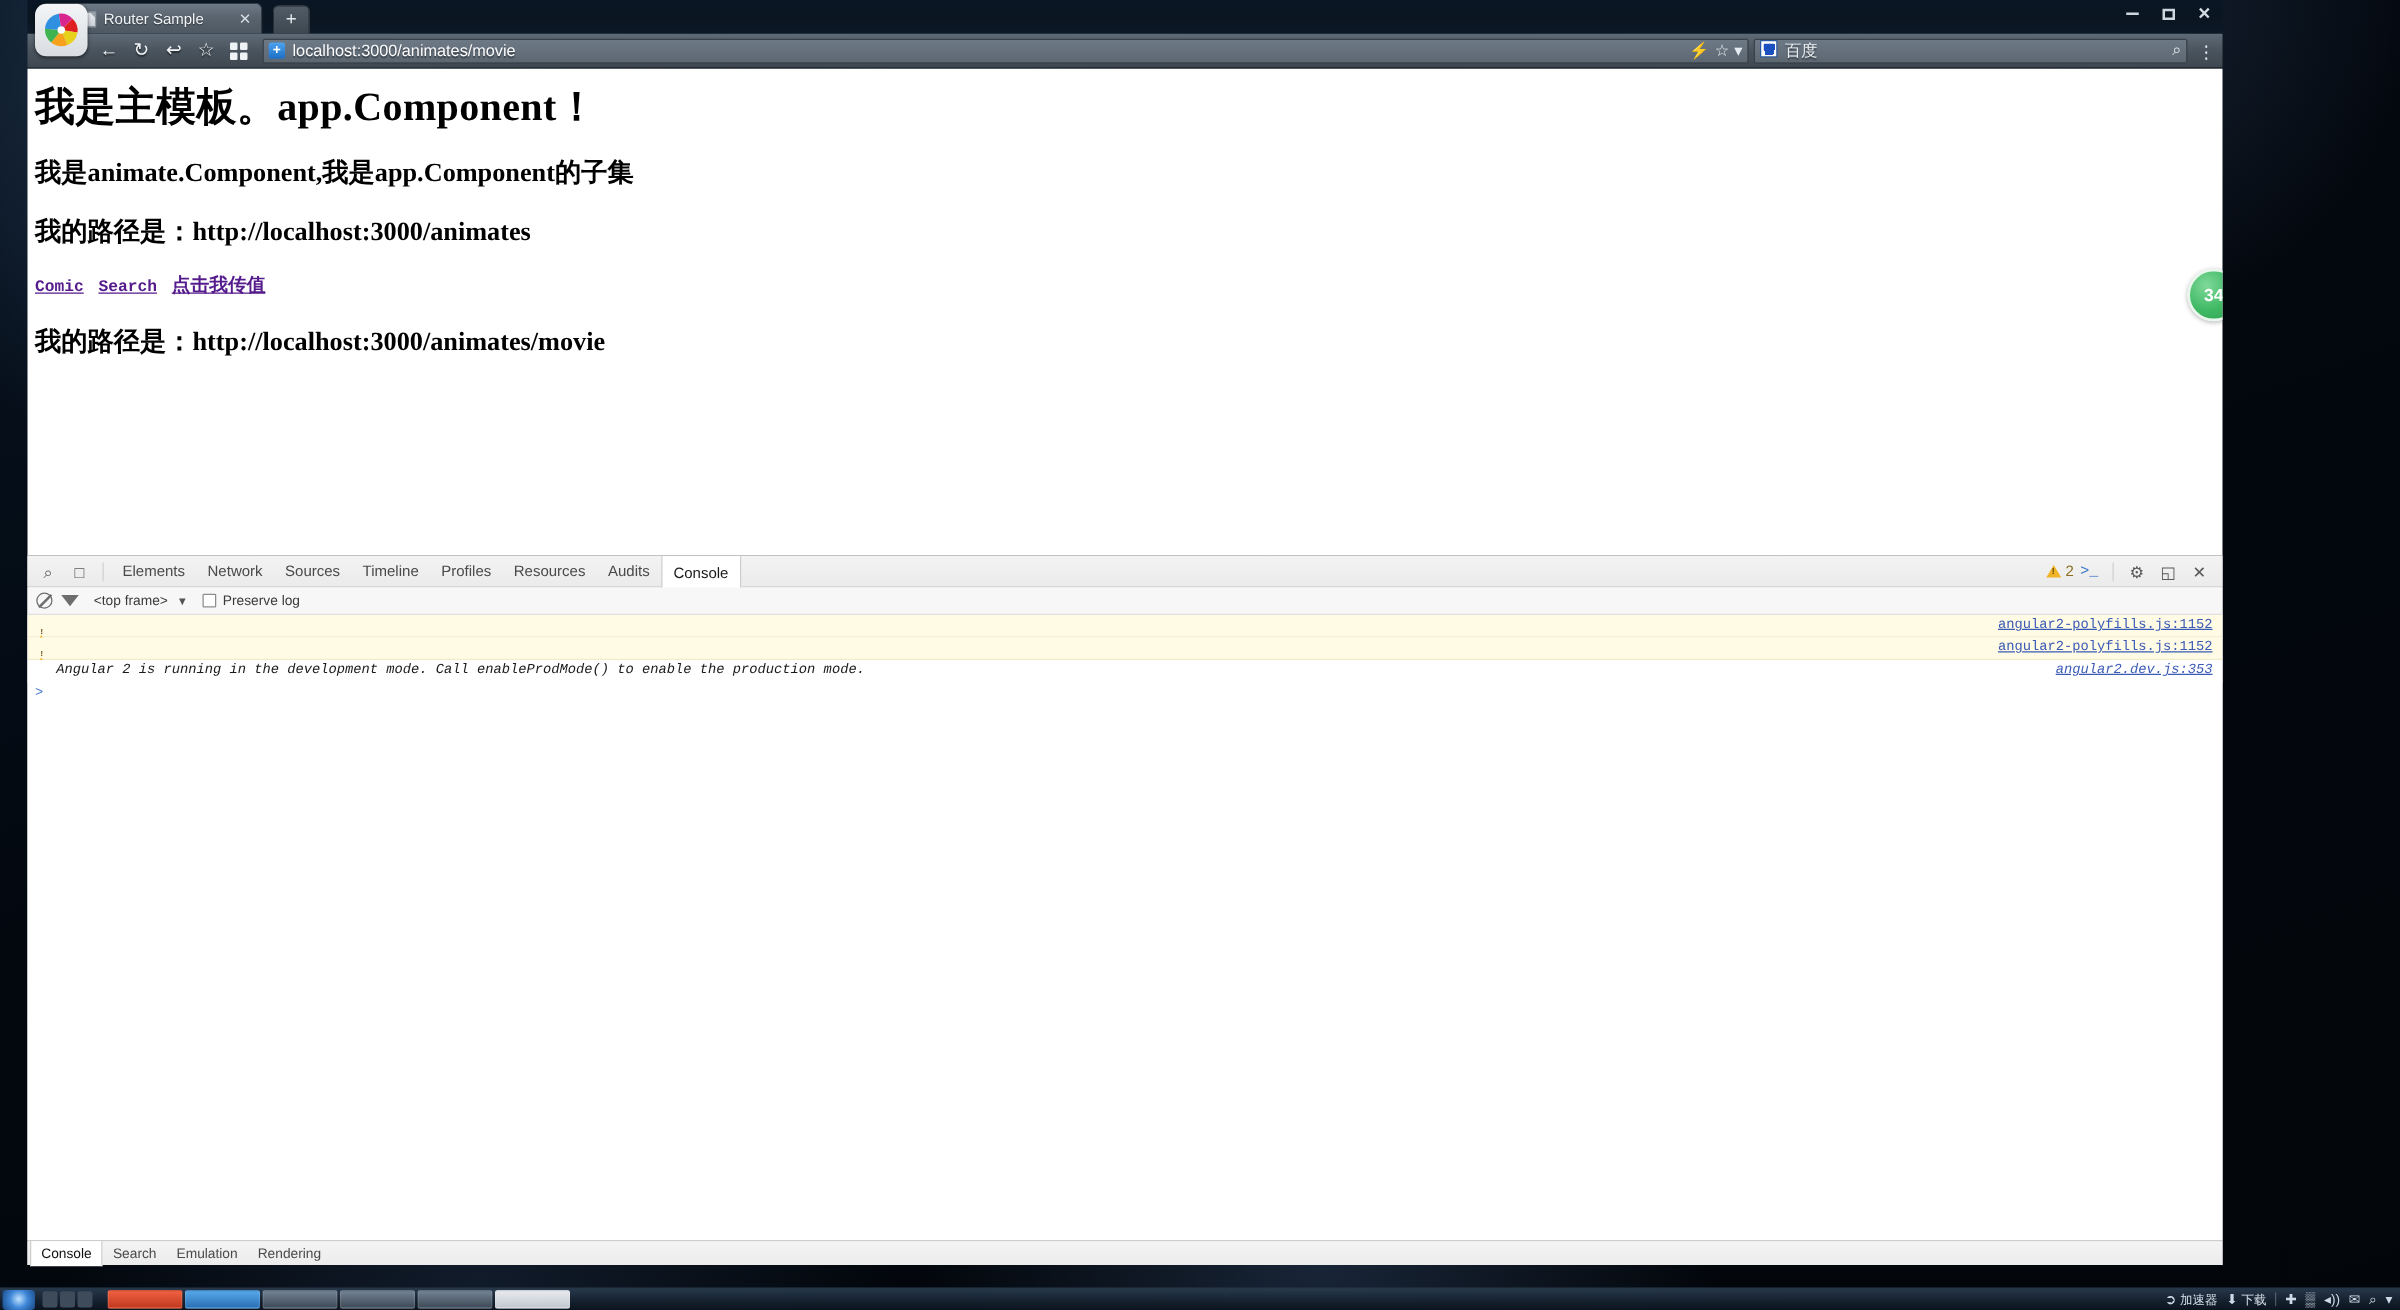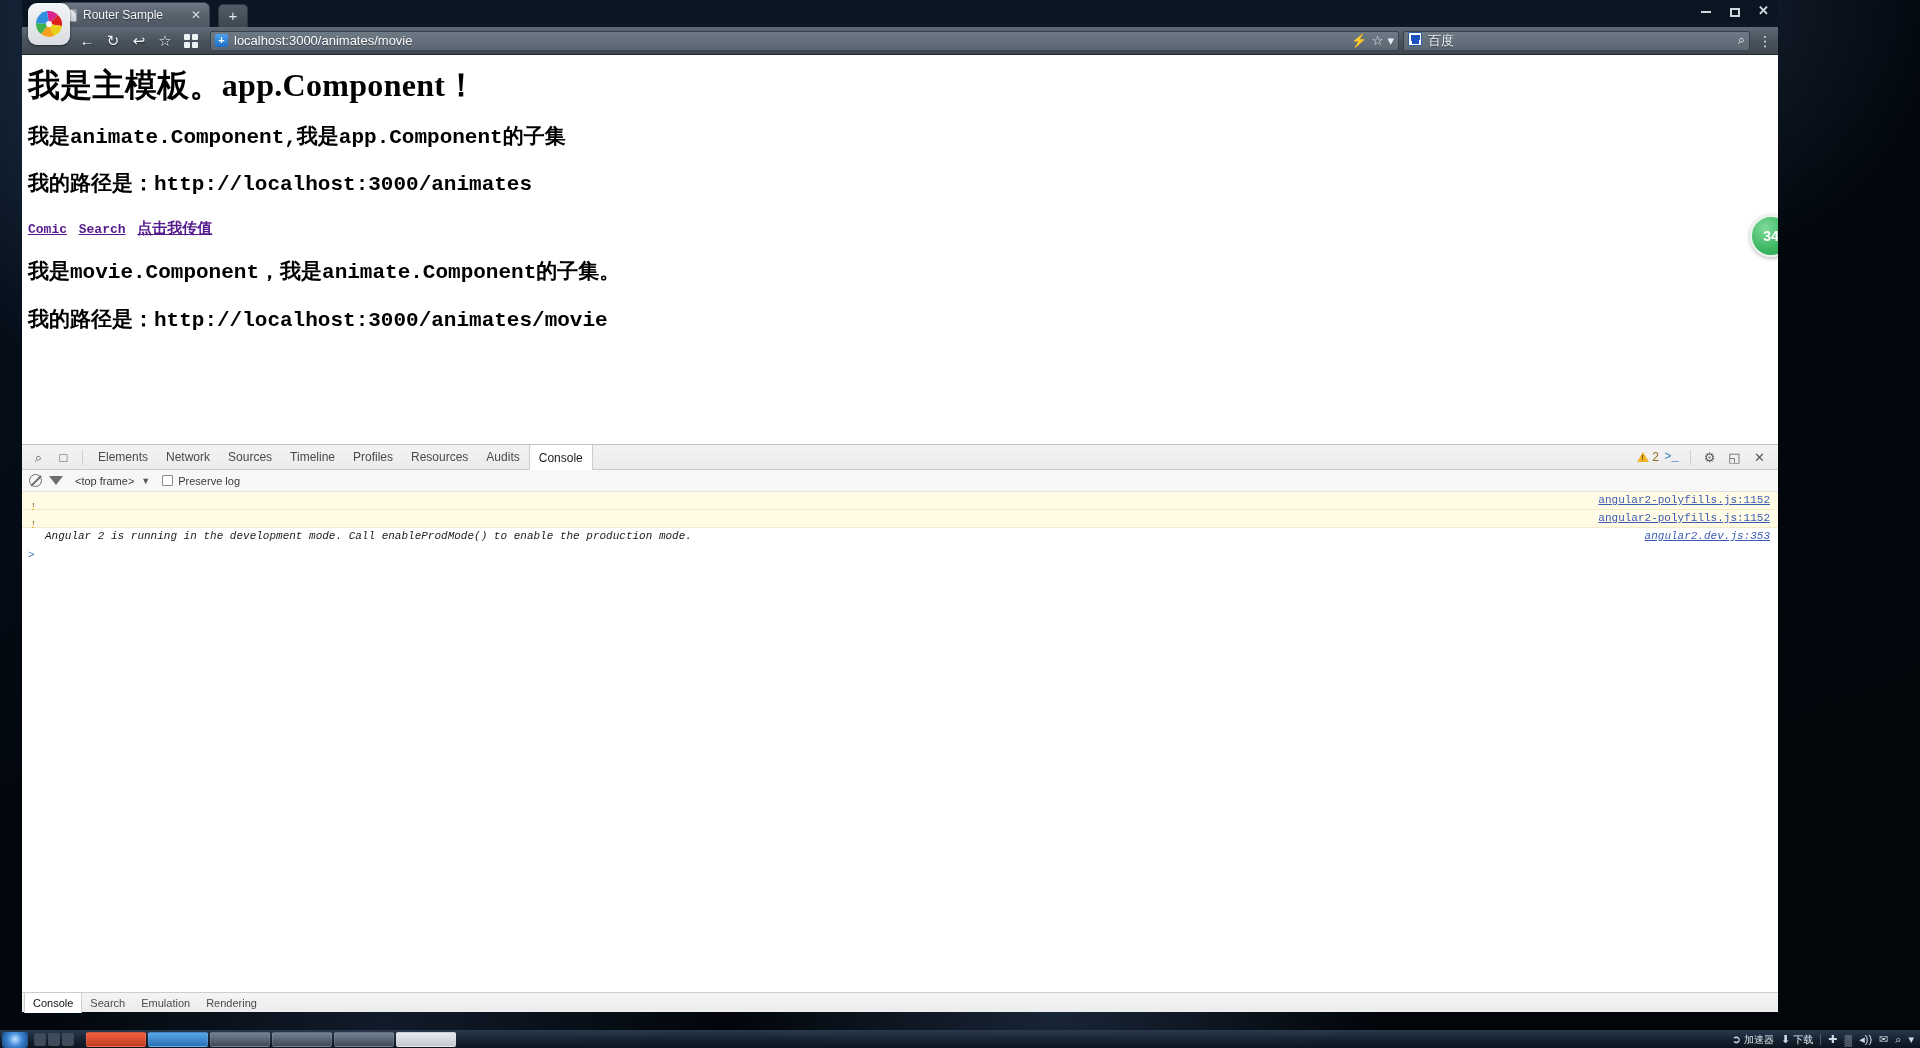--- a/index.html
+++ b/index.html
@@ -149,21 +149,21 @@
     position: absolute; left: 0; top: 55px; right: 0; height: 389px;
     background: #ffffff; overflow: hidden;
   }
   .page { padding: 0; color: #000; }
   .page h1 {
     font-family: "Liberation Serif", serif;
     font-size: 32px; font-weight: bold; line-height: 1.1;
     margin: 13px 0 0 6px; letter-spacing: .3px;
   }
   .page p {
-    font-family: Liberation Mono, monospace;
+    font-family: Liberation Serif, serif;
     font-size: 21px; font-weight: bold; margin: 23px 0 0 6px; line-height: 1.15;
   }
   .linkrow { margin: 22px 0 0 6px; font-family: "Liberation Serif", serif; font-size: 15px; }
   .linkrow a {
     color: #551a8b; text-decoration: underline; font-weight: bold; margin-right: 8px;
     font-family: "Liberation Mono", monospace; font-size: 13px;
   }
   .linkrow a.cn { font-family: "Liberation Serif", serif; font-size: 15px; }
 
   .float-badge {
@@ -378,21 +378,20 @@
         <h1>我是主模板。app.Component！</h1>
         <p>我是animate.Component,我是app.Component的子集</p>
         <p>我的路径是：http://localhost:3000/animates</p>
 
         <div class="linkrow">
           <a href="#">Comic</a>
           <a href="#">Search</a>
           <a href="#" class="cn">点击我传值</a>
         </div>
 
-        <p>我是movie.Component，我是animate.Component的子集。</p>
         <p>我的路径是：http://localhost:3000/animates/movie</p>
       </div>
 
       <div class="float-badge">34</div>
     </div>
 
     <div class="devtools">
 
       <div class="dt-tabbar">
         <div class="dt-icobtn">⌕</div>

